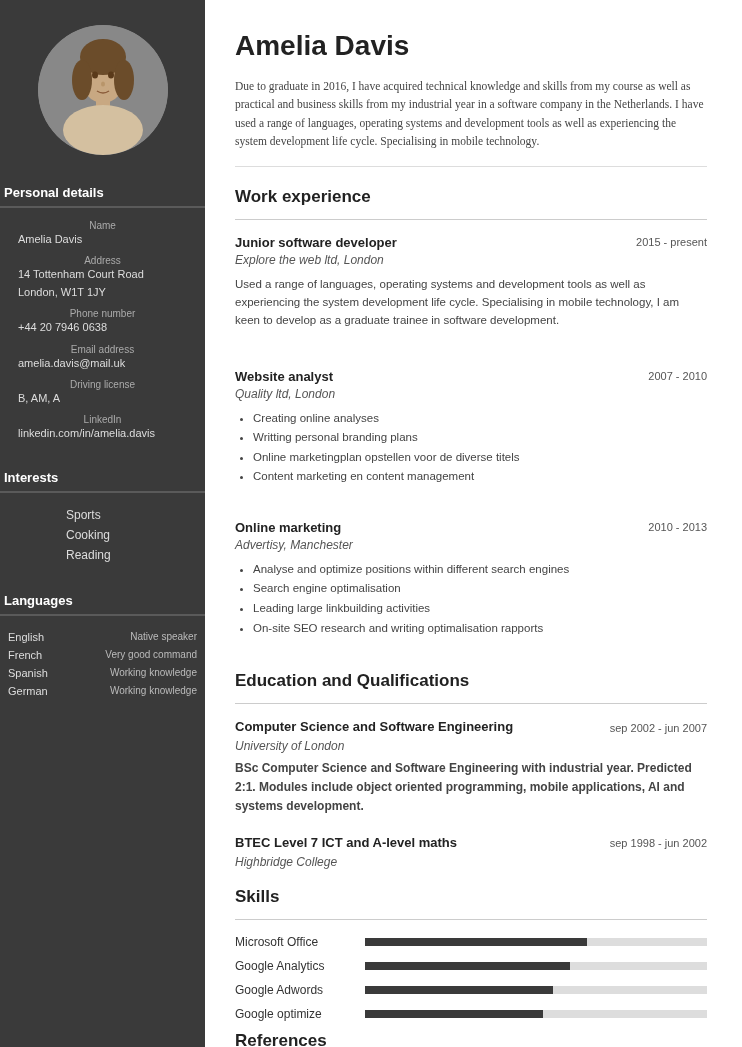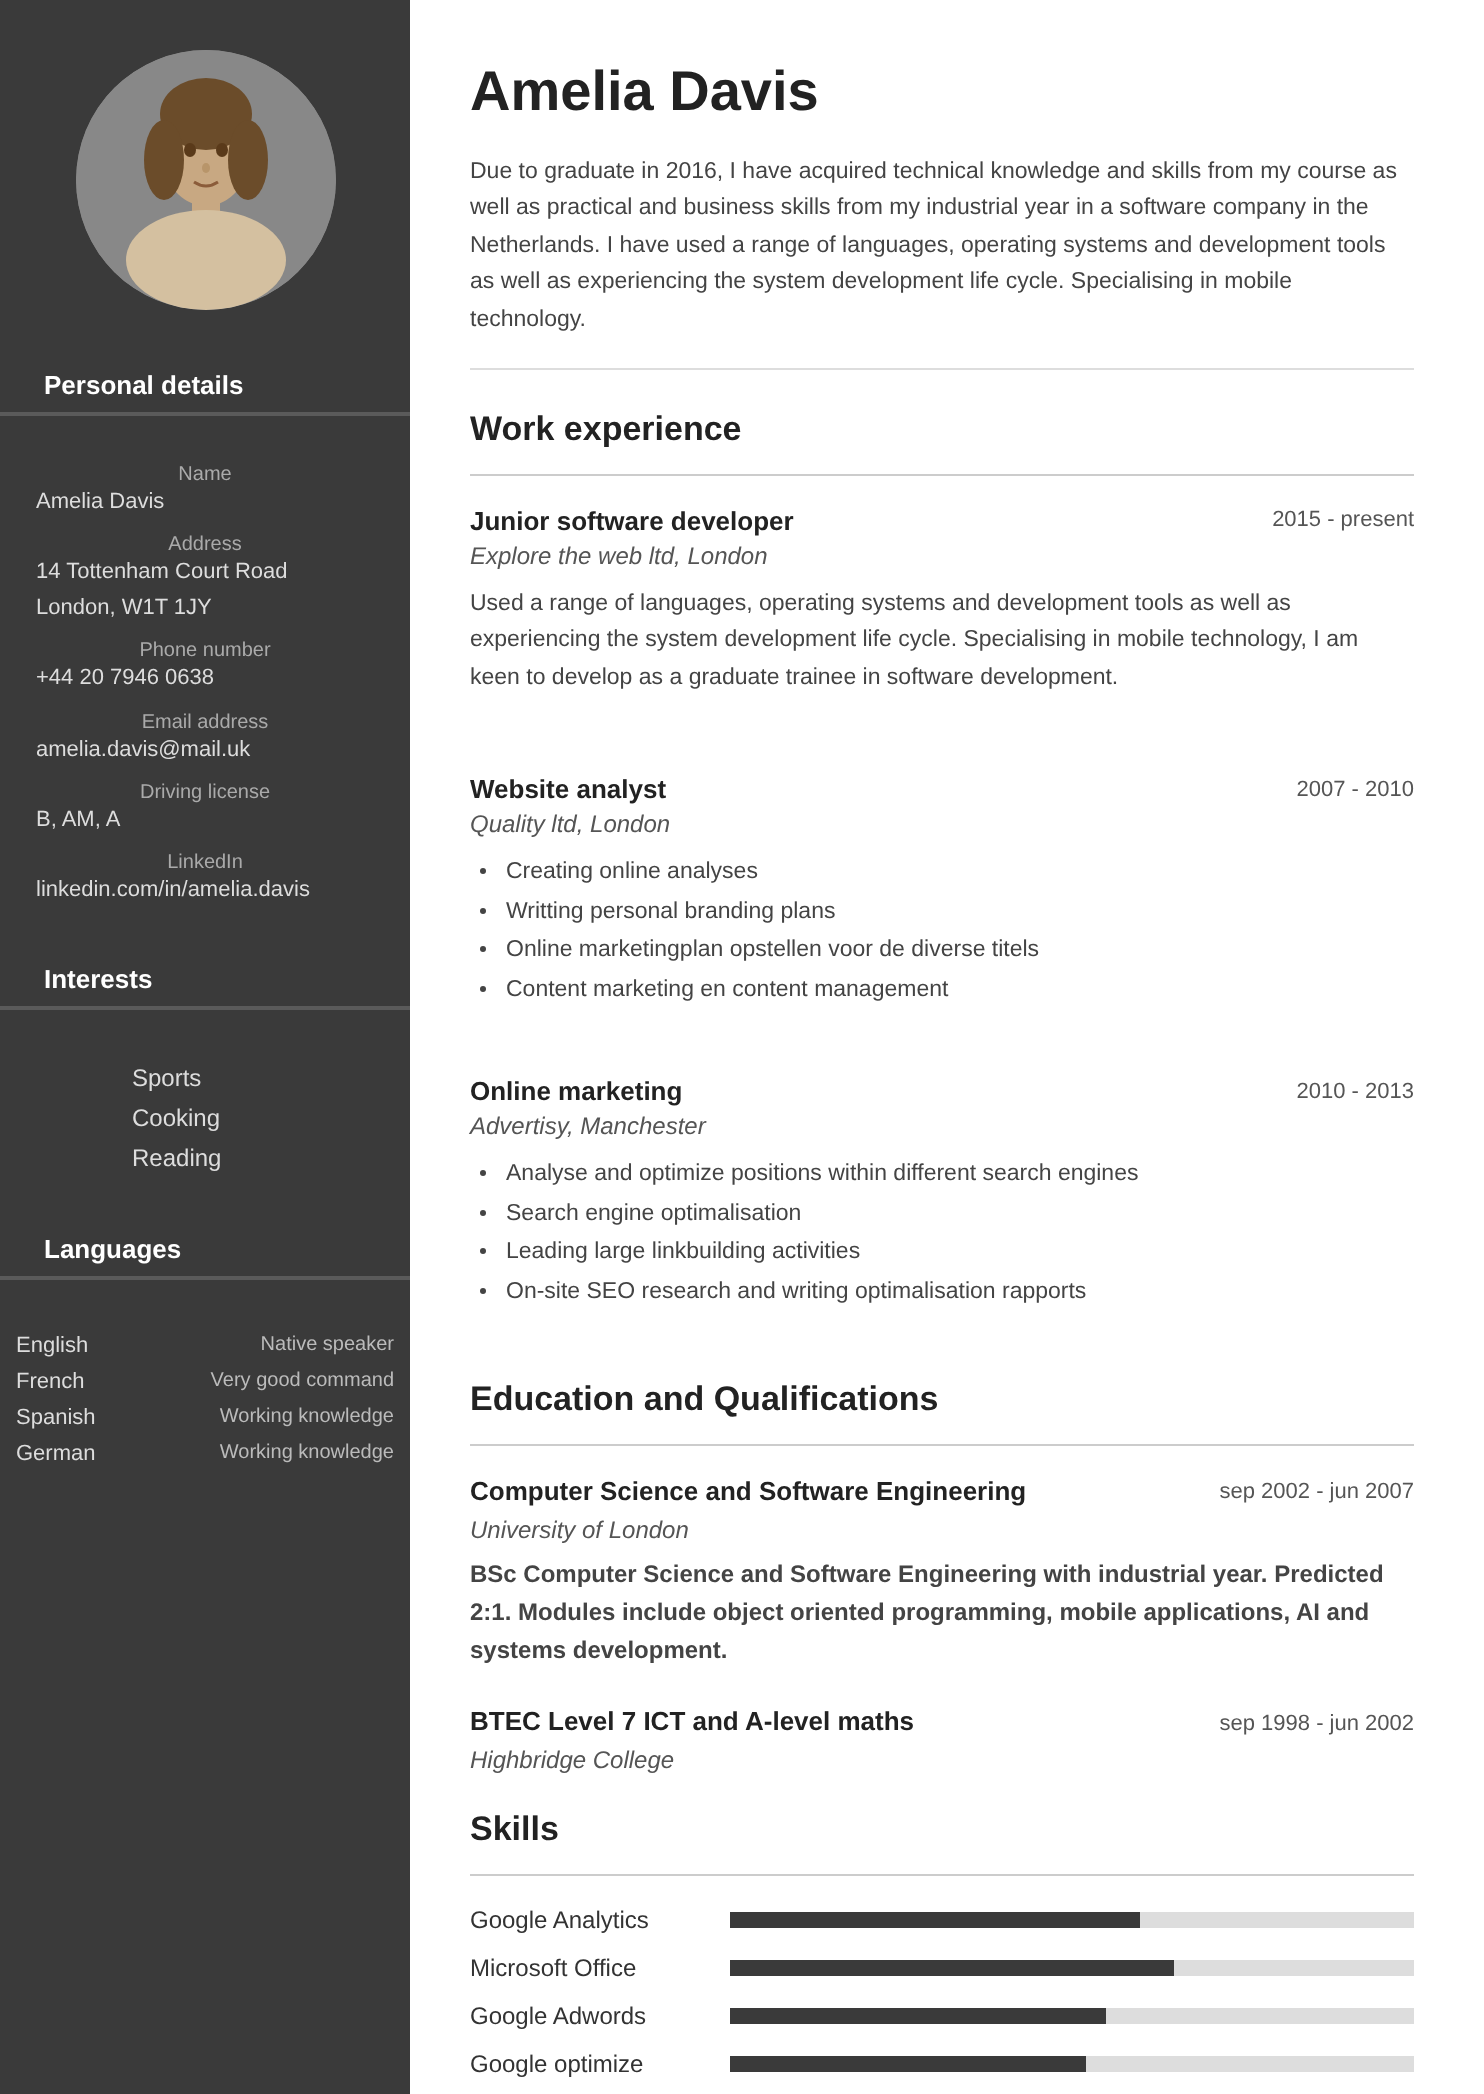--- a/index.html
+++ b/index.html
@@ -36,23 +36,23 @@
 
     .sidebar-photo svg {
       width: 130px;
       height: 130px;
     }
 
     .sidebar-section-title {
       font-size: 13px;
       font-weight: bold;
       color: #fff;
-      padding: 10px 22px 6px;
+      padding: 10px 4px 6px;
       border-bottom: 2px solid #5a5a5a;
-      margin-bottom: 24px;
+      margin-bottom: 12px;
     }
 
     .sidebar-section {
       margin-bottom: 18px;
     }
 
     .sidebar-label {
       font-size: 10px;
       color: #aaa;
       padding: 0 18px;
@@ -108,20 +108,21 @@
       margin-bottom: 15px;
     }
 
     .main-summary {
       font-size: 11.5px;
       color: #444;
       line-height: 1.6;
       margin-bottom: 20px;
       border-bottom: 1px solid #ddd;
       padding-bottom: 15px;
+      font-family: Liberation Serif, serif;
     }
 
     .section-title {
       font-size: 17px;
       font-weight: bold;
       color: #222;
       margin-bottom: 12px;
       margin-top: 5px;
     }
 
@@ -380,29 +381,29 @@
       </div>
       <div class="edu-school">Highbridge College</div>
     </div>
   </div>
 
   <div>
     <div class="section-title">Skills</div>
     <hr class="section-divider">
 
     <div class="skill-row">
+      <span class="skill-name">Microsoft Office</span>
+      <div class="skill-bar-container">
+        <div class="skill-bar-fill" style="width: 65%"></div>
+      </div>
+    </div>
+    <div class="skill-row">
       <span class="skill-name">Google Analytics</span>
       <div class="skill-bar-container">
         <div class="skill-bar-fill" style="width: 60%"></div>
-      </div>
-    </div>
-    <div class="skill-row">
-      <span class="skill-name">Microsoft Office</span>
-      <div class="skill-bar-container">
-        <div class="skill-bar-fill" style="width: 65%"></div>
       </div>
     </div>
     <div class="skill-row">
       <span class="skill-name">Google Adwords</span>
       <div class="skill-bar-container">
         <div class="skill-bar-fill" style="width: 55%"></div>
       </div>
     </div>
     <div class="skill-row">
       <span class="skill-name">Google optimize</span>

